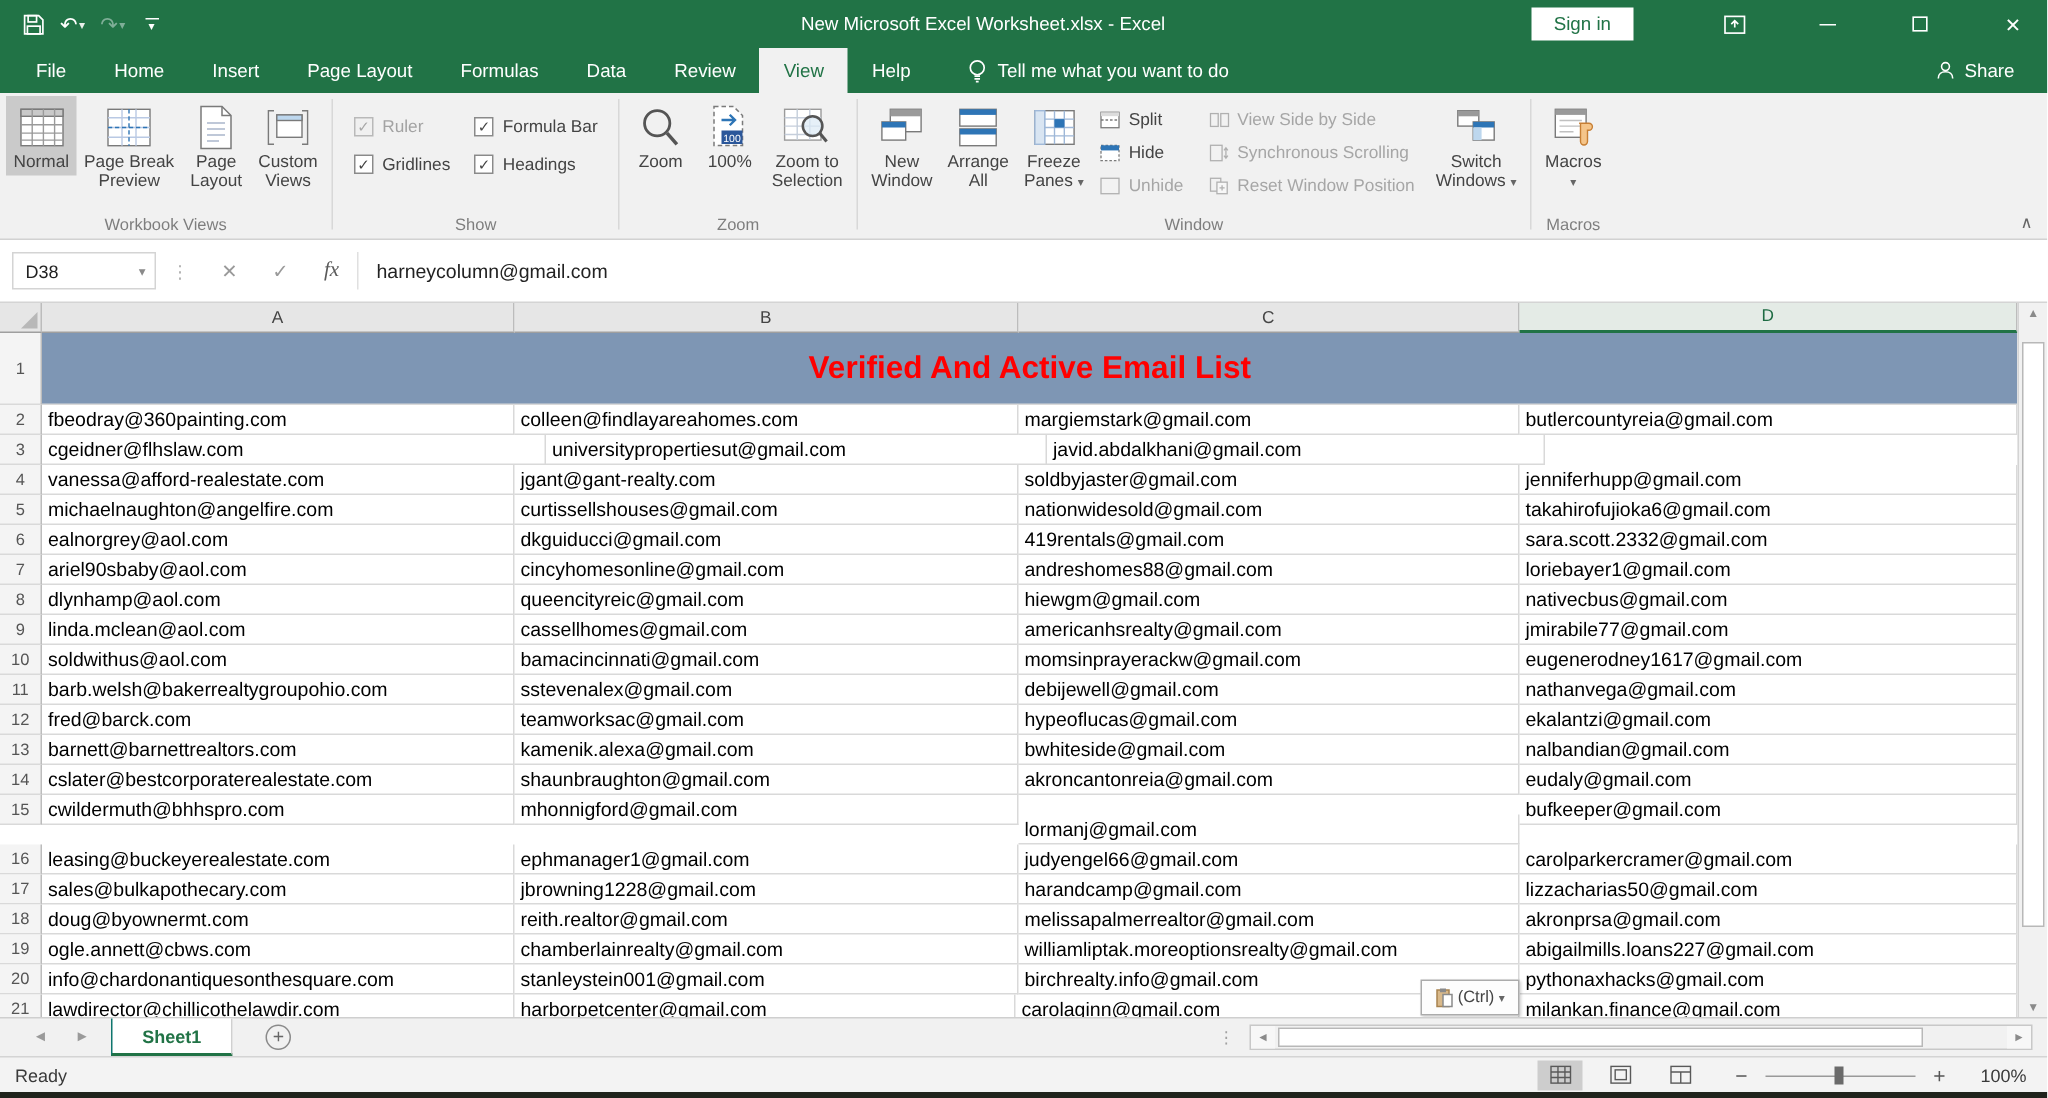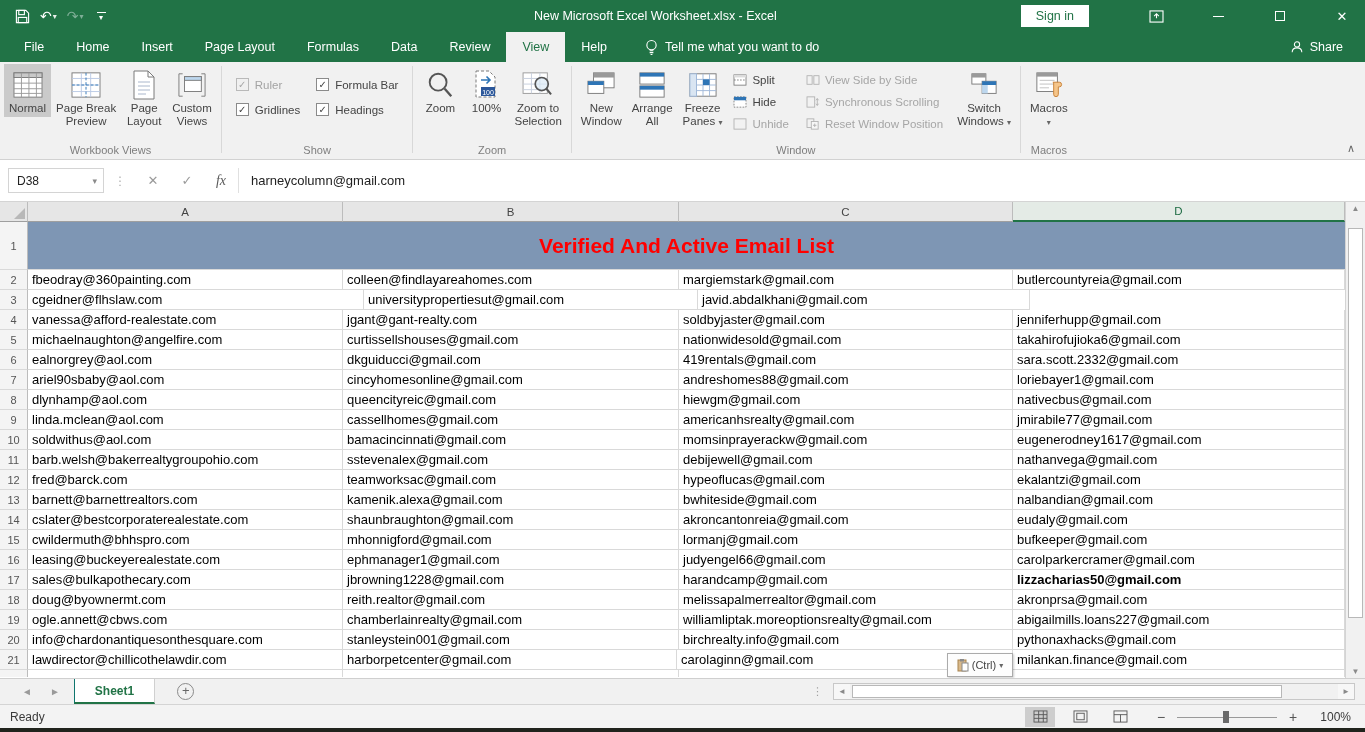--- a/index.html
+++ b/index.html
@@ -554,36 +554,36 @@
           <div class="rowhdr" style="height: 20px;">14</div>
           <div class="cell" style="width: 315px;">cslater@bestcorporaterealestate.com</div>
           <div class="cell" style="width: 336px;">shaunbraughton@gmail.com</div>
           <div class="cell" style="width: 334px;">akroncantonreia@gmail.com</div>
           <div class="cell" style="width: 332px;">eudaly@gmail.com</div>
         </div>
         <div class="trow">
           <div class="rowhdr" style="height: 20px;">15</div>
           <div class="cell" style="width: 315px;">cwildermuth@bhhspro.com</div>
           <div class="cell" style="width: 336px;">mhonnigford@gmail.com</div>
-          <div class="cell" style="width: 334px;">lormanj@gmail.com</div>
+          <div class="cell" style="width: 334px; margin-top: 13px;">lormanj@gmail.com</div>
           <div class="cell" style="width: 332px;">bufkeeper@gmail.com</div>
         </div>
         <div class="trow">
           <div class="rowhdr" style="height: 20px;">16</div>
           <div class="cell" style="width: 315px;">leasing@buckeyerealestate.com</div>
           <div class="cell" style="width: 336px;">ephmanager1@gmail.com</div>
           <div class="cell" style="width: 334px;">judyengel66@gmail.com</div>
           <div class="cell" style="width: 332px;">carolparkercramer@gmail.com</div>
         </div>
         <div class="trow">
           <div class="rowhdr" style="height: 20px;">17</div>
           <div class="cell" style="width: 315px;">sales@bulkapothecary.com</div>
           <div class="cell" style="width: 336px;">jbrowning1228@gmail.com</div>
           <div class="cell" style="width: 334px;">harandcamp@gmail.com</div>
-          <div class="cell" style="width: 332px; font-weight: bold;">lizzacharias50@gmail.com</div>
+          <div class="cell" style="width: 332px;">lizzacharias50@gmail.com</div>
         </div>
         <div class="trow">
           <div class="rowhdr" style="height: 20px;">18</div>
           <div class="cell" style="width: 315px;">doug@byownermt.com</div>
           <div class="cell" style="width: 336px;">reith.realtor@gmail.com</div>
           <div class="cell" style="width: 334px;">melissapalmerrealtor@gmail.com</div>
           <div class="cell" style="width: 332px;">akronprsa@gmail.com</div>
         </div>
         <div class="trow">
           <div class="rowhdr" style="height: 20px;">19</div>

